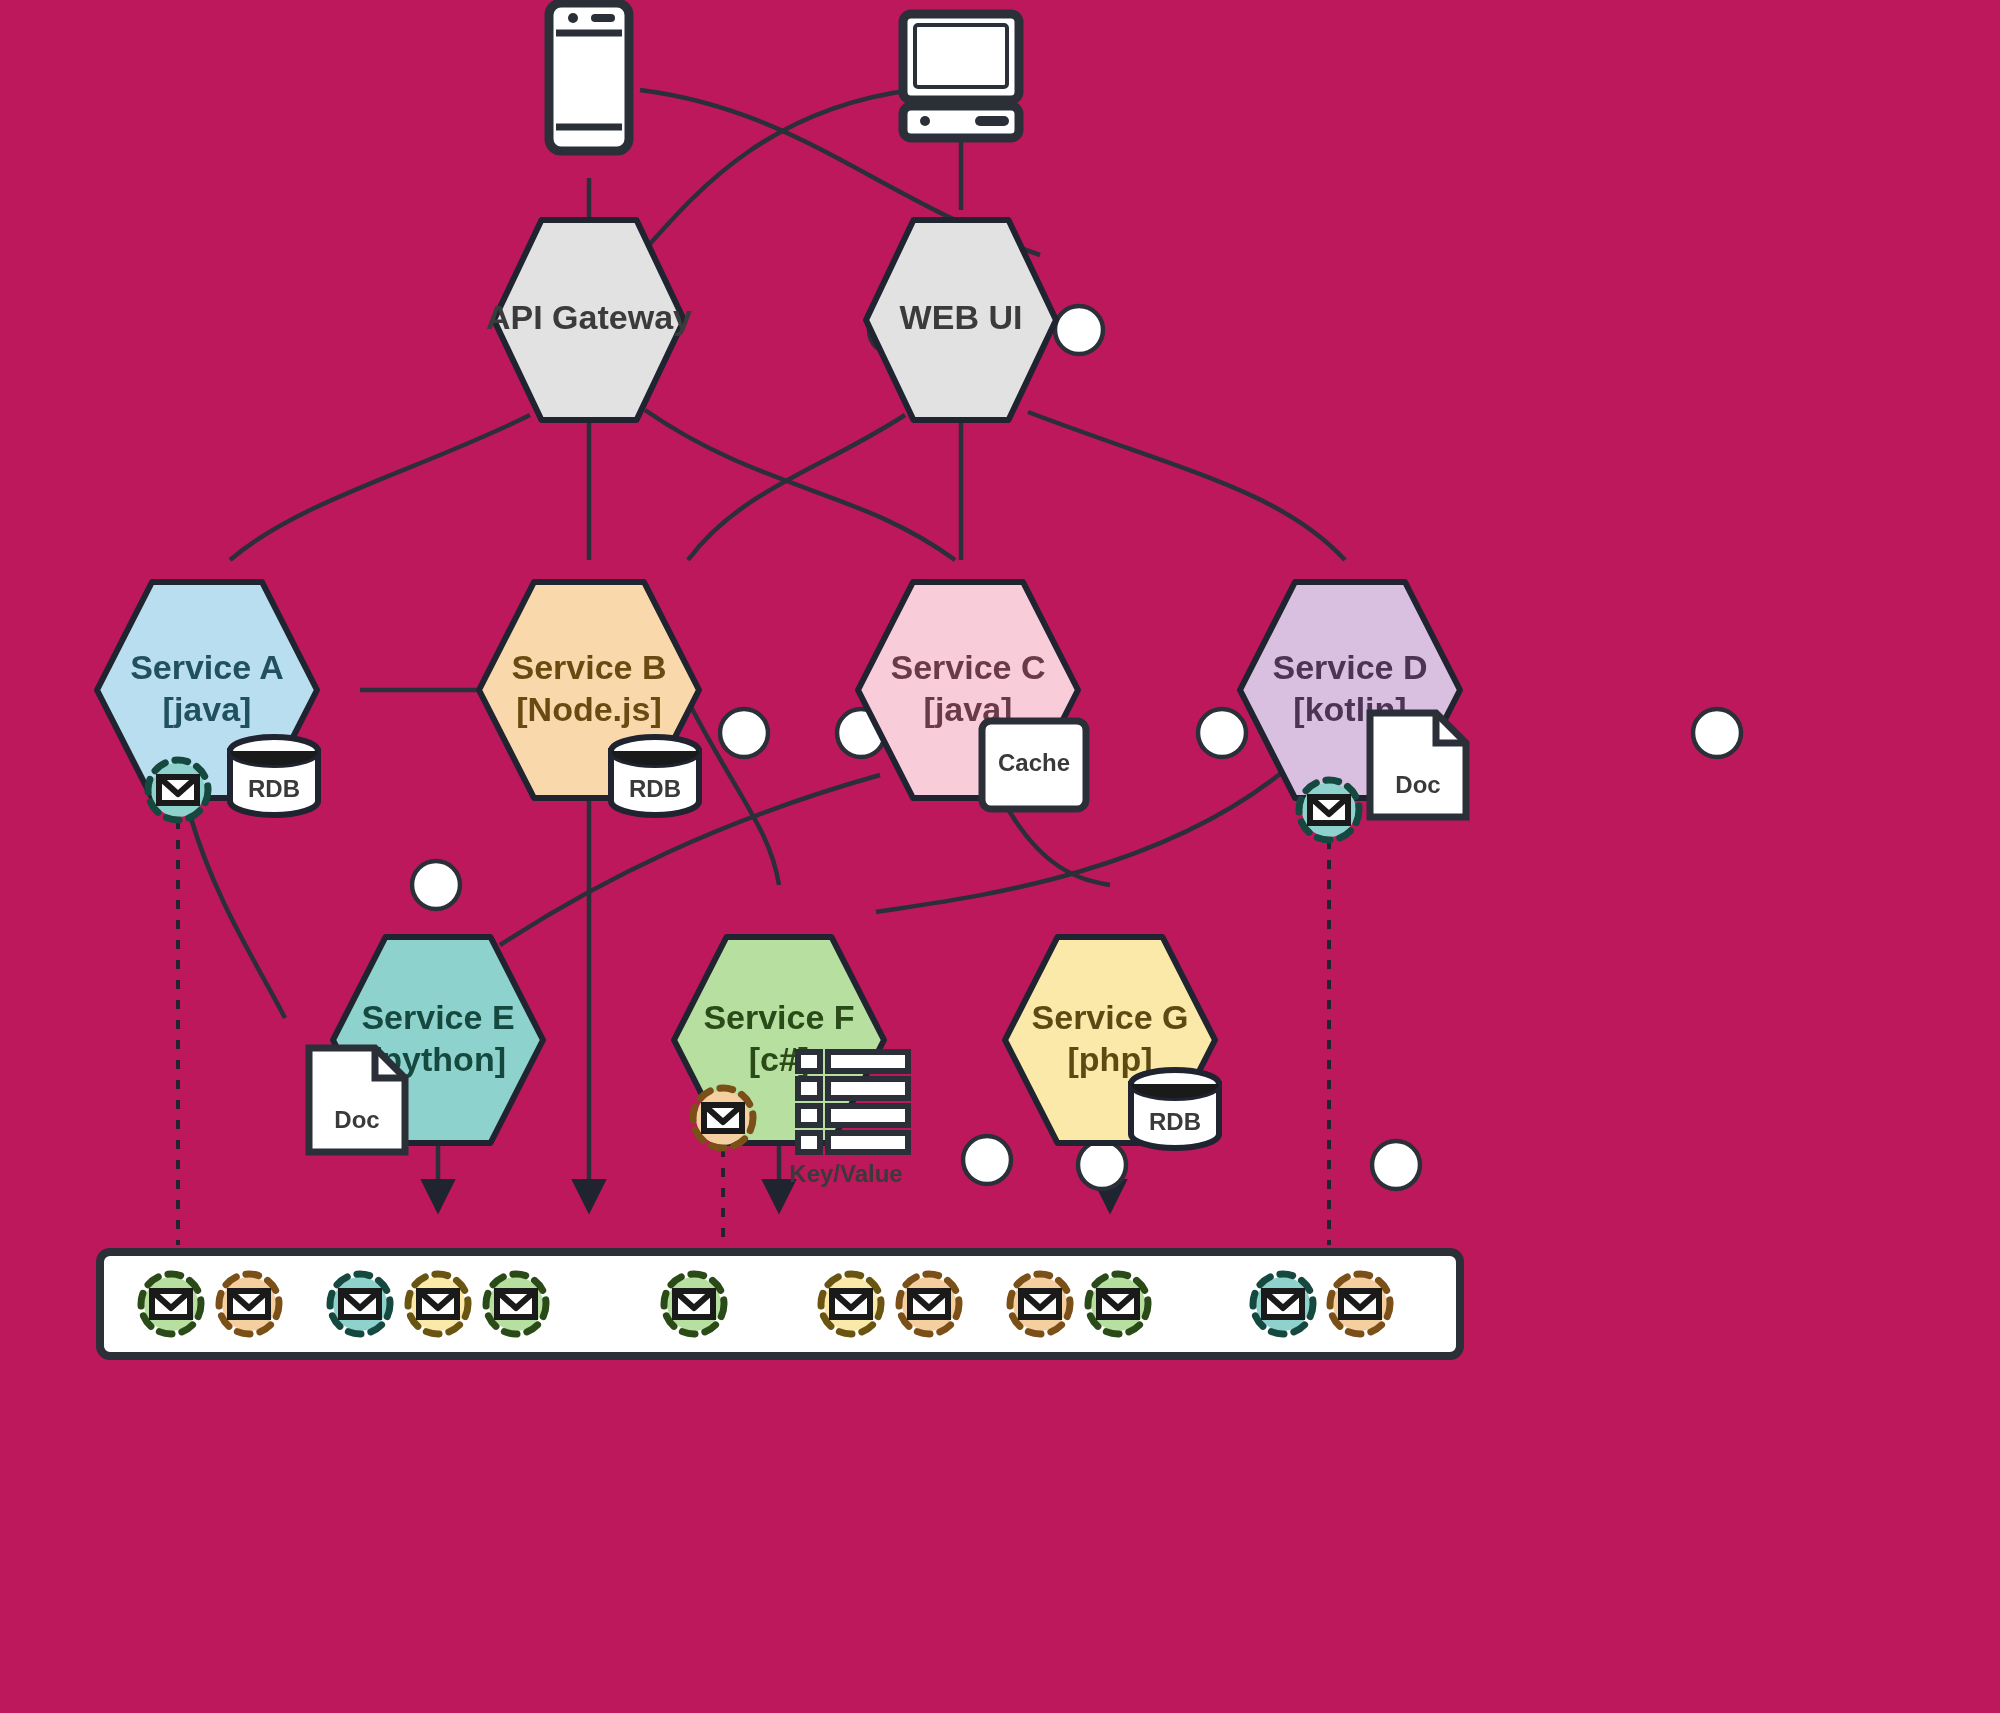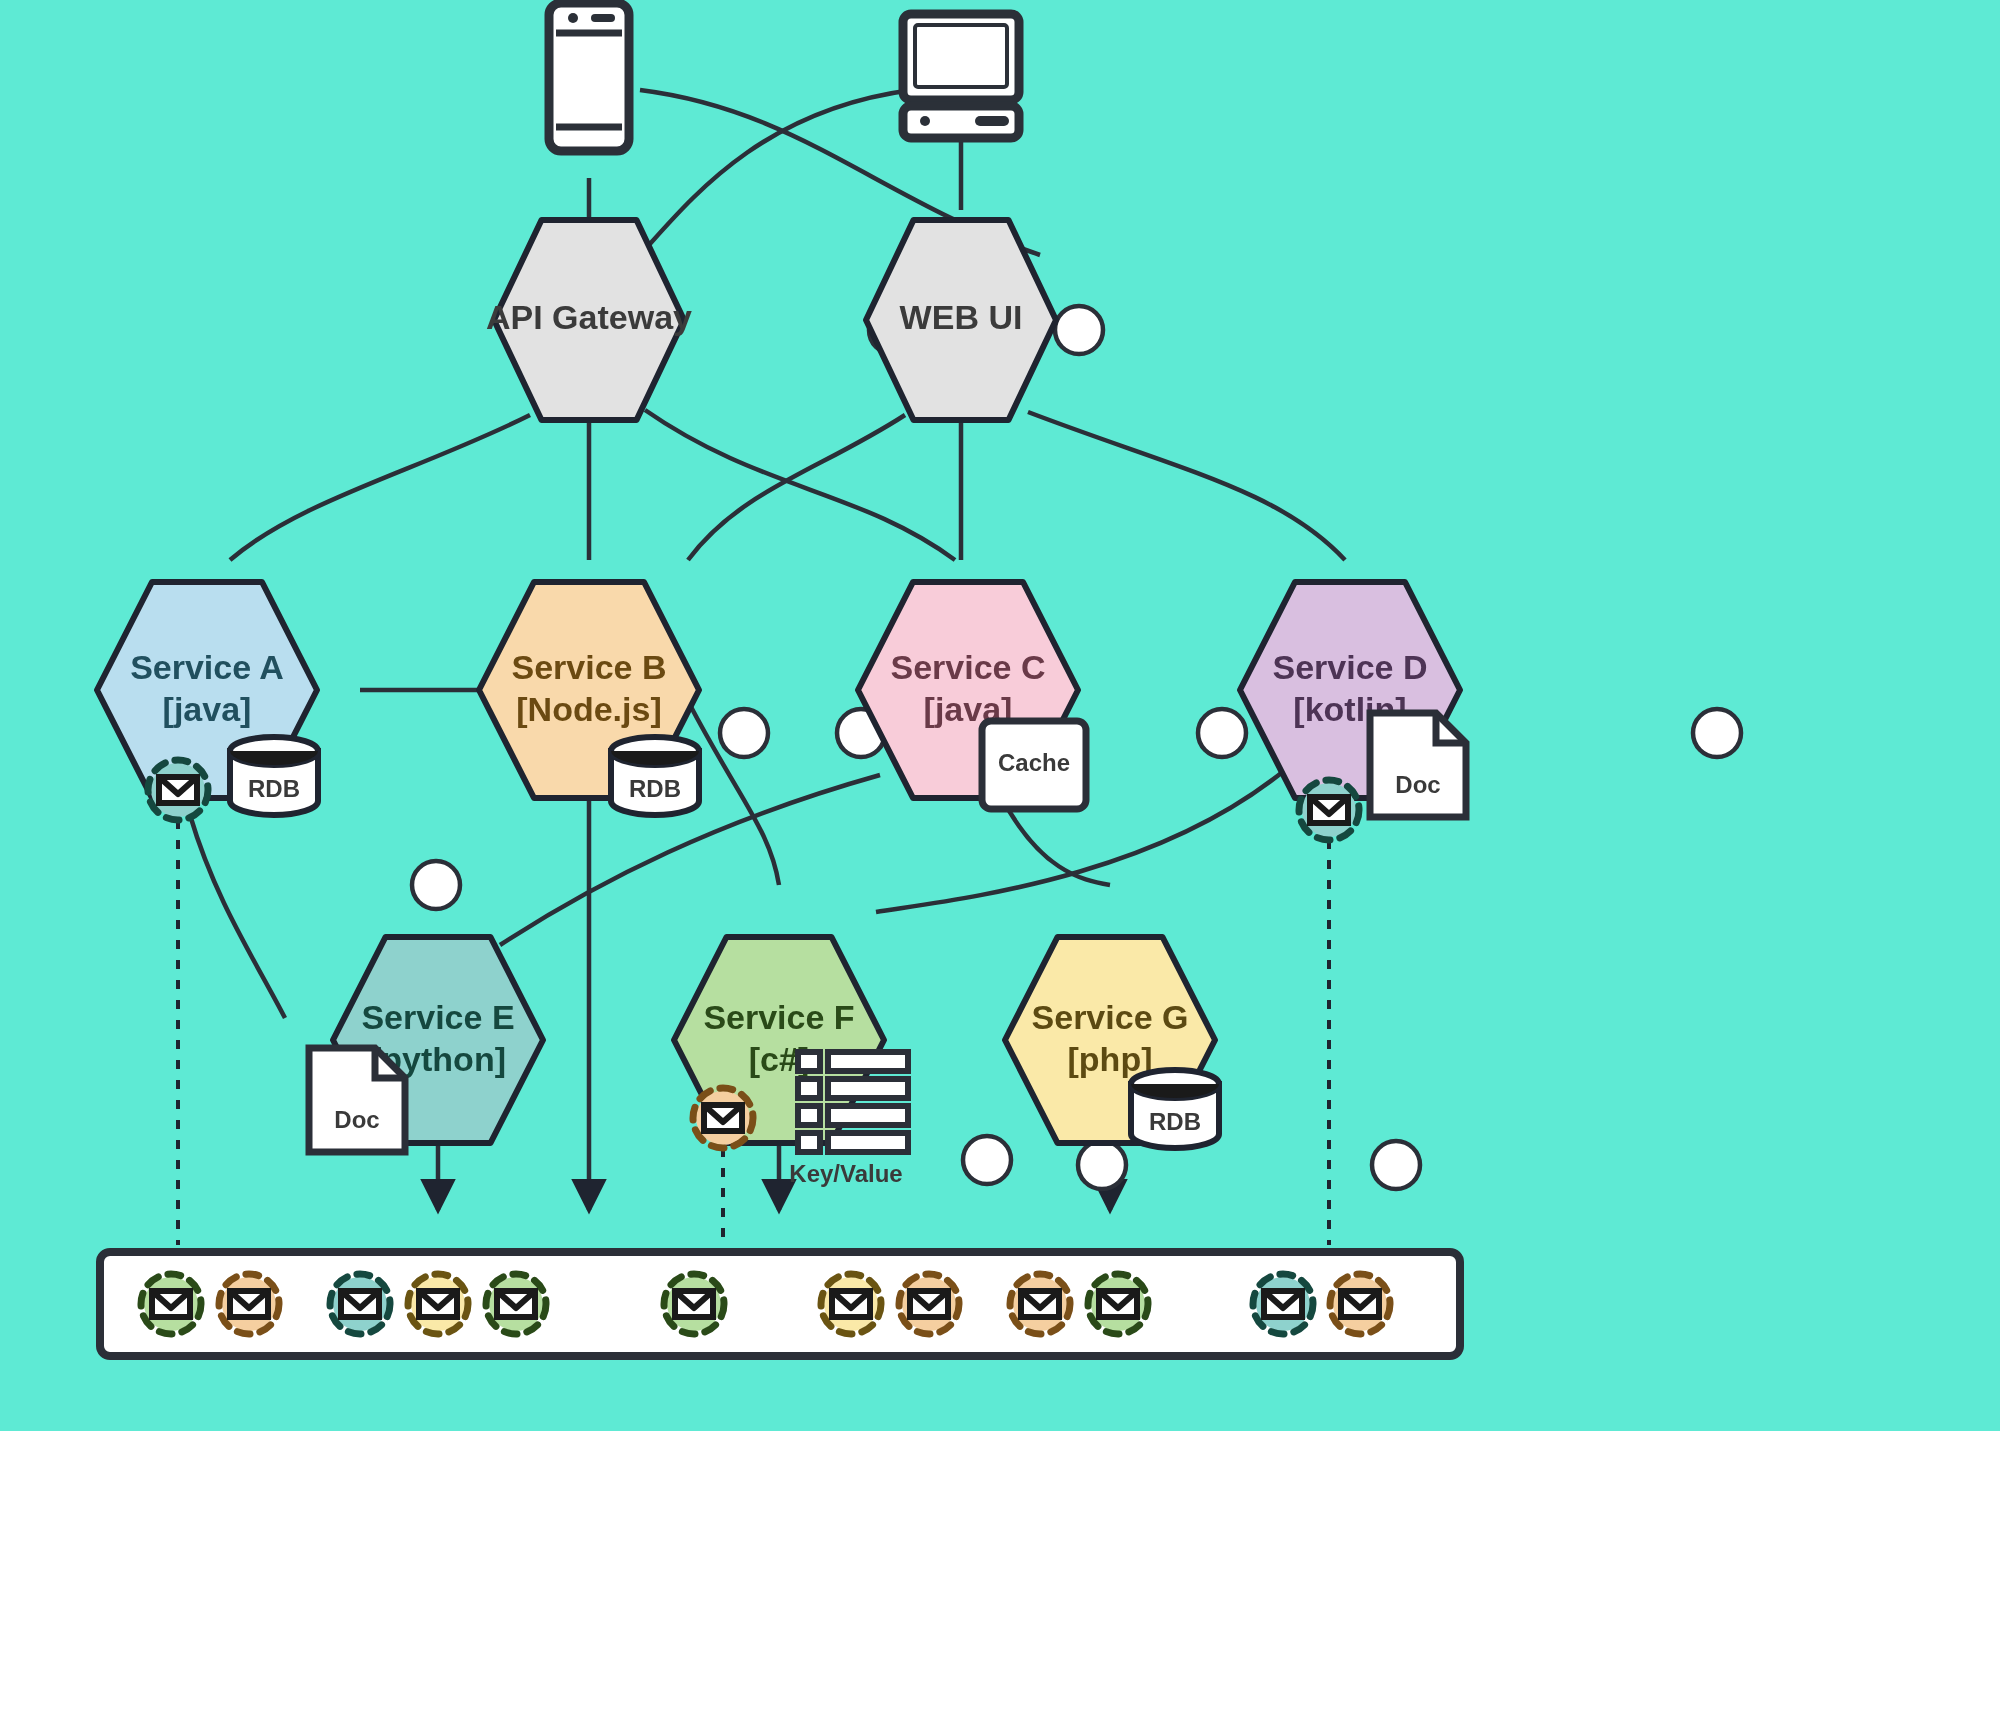--- a/index.html
+++ b/index.html
@@ -1,17 +1,17 @@
 <!DOCTYPE html>
 <html><head>
 <meta charset="utf-8">
 <style>
   html,body{margin:0;padding:0;background:#ffffff;}
   body{font-family:"Liberation Sans",sans-serif;}
-  #stage{position:relative;width:2000px;height:1431px;background:#5eead4;overflow:hidden;}
+  #stage{position:relative;width:2000px;height:1713px;background:#be185d;overflow:hidden;}
   svg.layer{position:absolute;left:0;top:0;width:2000px;height:1713px;}
 </style>
 </head>
 <body>
 
 <div id="stage">
 
   <svg class="layer" viewBox="0 0 2000 1713">
     <defs>
       <marker id="arrowhead" markerWidth="10" markerHeight="10" refX="7" refY="4" orient="auto">

